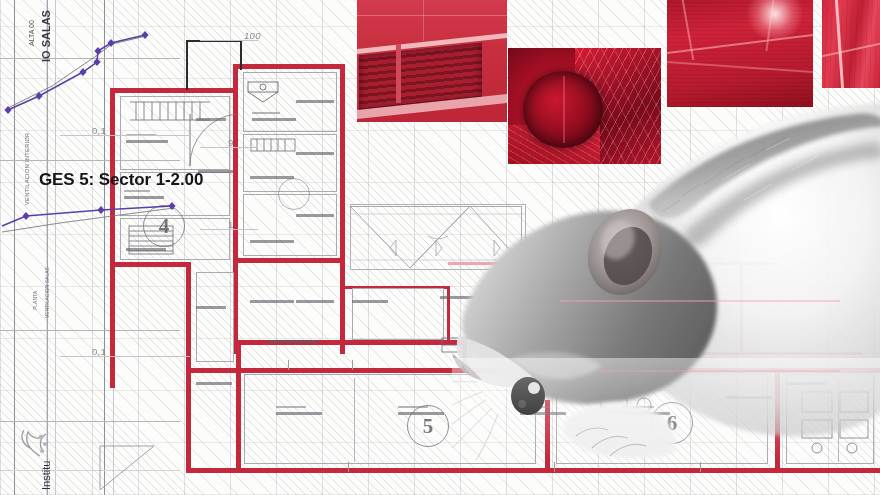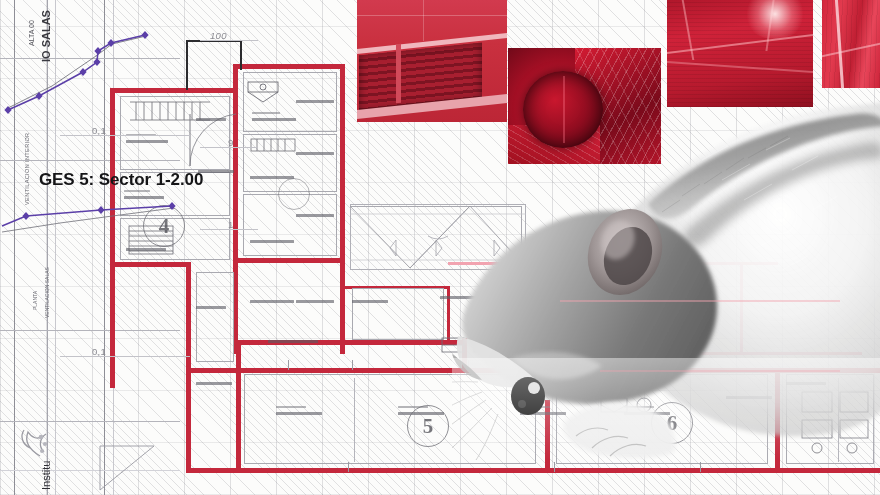--- a/index.html
+++ b/index.html
@@ -337,21 +337,21 @@
       <path d="M97,58 l3.6,4 -3.6,4 -3.6,-4 z"></path>
       <path d="M98,47 l3.6,4 -3.6,4 -3.6,-4 z"></path>
       <path d="M111,39 l3.6,4 -3.6,4 -3.6,-4 z"></path>
       <path d="M145,31 l3.6,4 -3.6,4 -3.6,-4 z"></path>
       <path d="M26,212 l3.6,4 -3.6,4 -3.6,-4 z"></path>
       <path d="M101,206 l3.6,4 -3.6,4 -3.6,-4 z"></path>
       <path d="M172,202 l3.6,4 -3.6,4 -3.6,-4 z"></path>
     </g>
   </svg>
 
-  <div class="axlabel" style="left:210px;top:30px;font-style:italic;">100</div>
+  <div class="axlabel" style="left:244px;top:30px;font-style:italic;">100</div>
   <div class="axlabel" style="left:228px;top:137px;">9</div>
   <div class="axlabel" style="left:228px;top:219px;">1</div>
   <div class="axlabel" style="left:92px;top:125px;">0,1</div>
   <div class="axlabel" style="left:92px;top:346px;">0,1</div>
 
   <div class="ln lnh lnlt" style="left:200px;top:40px;width:58px;"></div>
   <div class="ln lnh lnlt" style="left:200px;top:147px;width:58px;"></div>
   <div class="ln lnh lnlt" style="left:200px;top:229px;width:58px;"></div>
   <div class="ln lnh lnlt" style="left:60px;top:135px;width:130px;"></div>
   <div class="ln lnh lnlt" style="left:60px;top:356px;width:130px;"></div>

